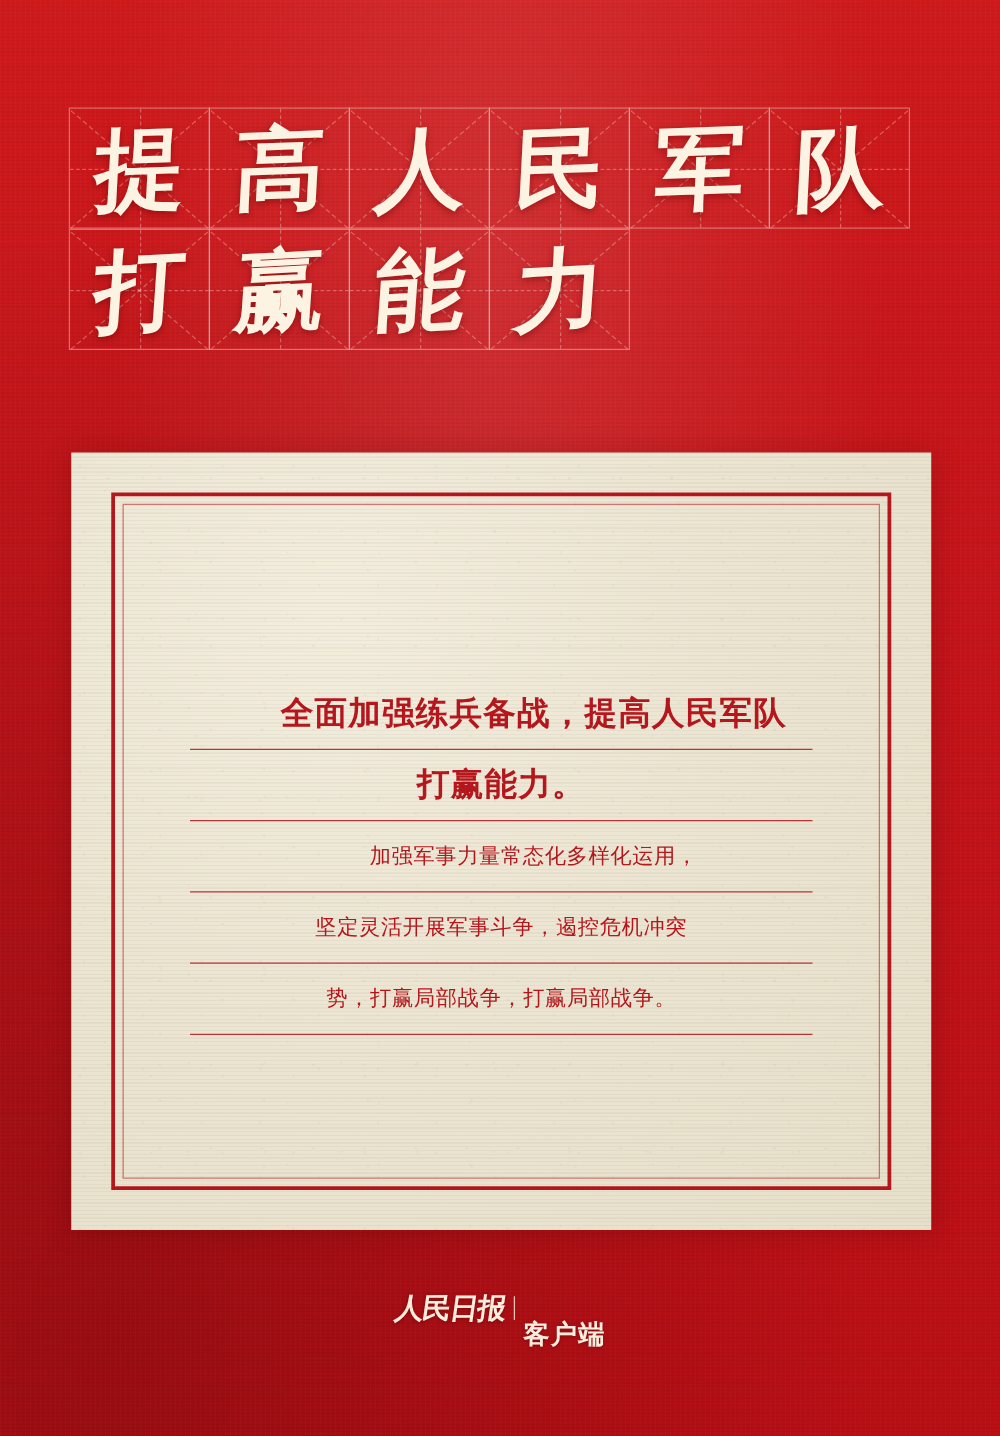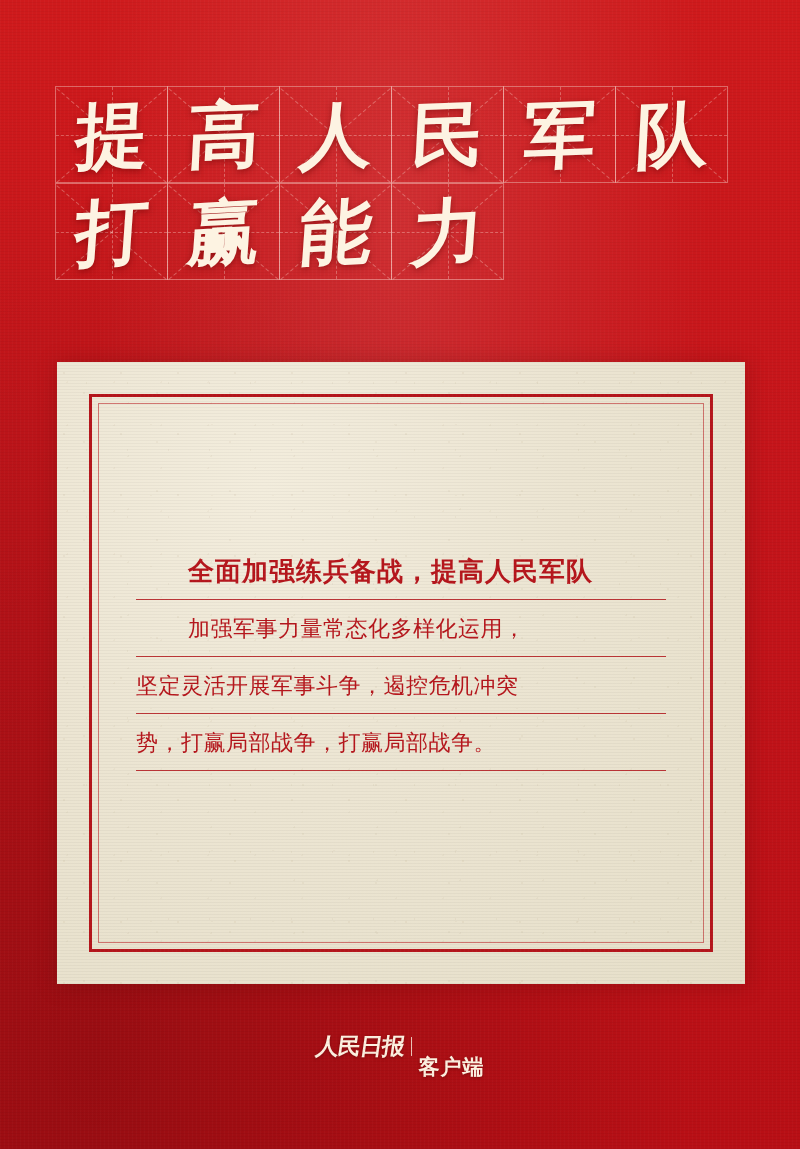--- a/index.html
+++ b/index.html
@@ -143,21 +143,22 @@
       radial-gradient(circle at 54% 88%, rgba(150,120,80,.16) 0 1px, transparent 1px),
       radial-gradient(circle at 22% 47%, rgba(150,120,80,.16) 0 1px, transparent 1px);
     background-size: 57px 61px, 73px 49px, 41px 67px, 83px 53px, 61px 71px, 47px 43px;
   }
 
   .card-frame {
     position: relative;
     width: 100%;
     height: 100%;
     border: 3px solid #b6161c;
-    padding: 40px 44px;
+    padding: 40px 60px;
+    text-align: center;
   }
   .card-frame::after {
     content: "";
     position: absolute;
     left: 6px; right: 6px; top: 6px; bottom: 6px;
     border: 1px solid rgba(182,22,28,.55);
     pointer-events: none;
   }
 
   
@@ -180,21 +181,21 @@
 
   .tline.lead {
     font-weight: 700;
     color: #b6161c;
     font-size: 26px;
   }
 
   .tline.para {
     color: #b6161c;
     font-weight: 400;
-    font-size: 22px;
+    font-size: 17px;
     letter-spacing: 0.5px;
   }
 
   .indent { display: inline-block; width: 52px; }
 
   
   .footer {
     position: absolute;
     left: 0;
     right: 0;
@@ -300,20 +301,23 @@
 
   <div class="card">
     <div class="card-frame">
 
       <div class="body-text">
 
         <div class="tline lead">
           <span class="indent"></span><span>全面加强练兵备战，提高人民军队</span>
         </div>
 
+        <div class="tline lead">
+          <span>打赢能力。</span>
+        </div>
 
         <div class="tline para">
           <span class="indent"></span><span>加强军事力量常态化多样化运用，</span>
         </div>
 
         <div class="tline para">
           <span>坚定灵活开展军事斗争，遏控危机冲突</span>
         </div>
 
         <div class="tline para">

